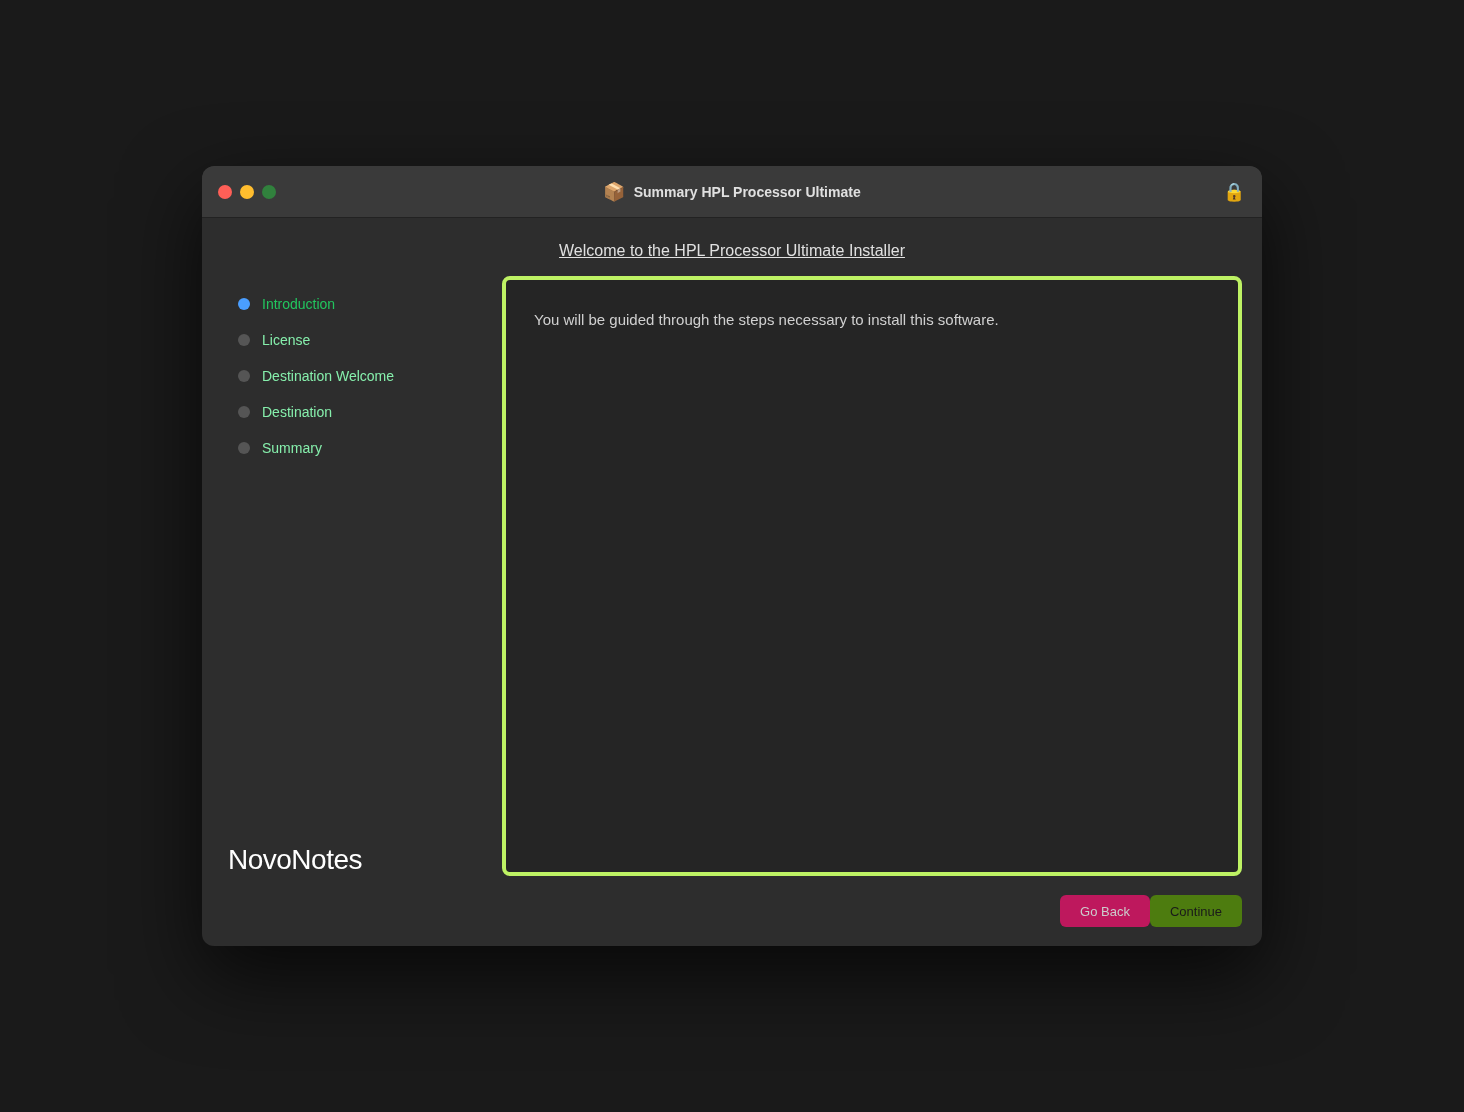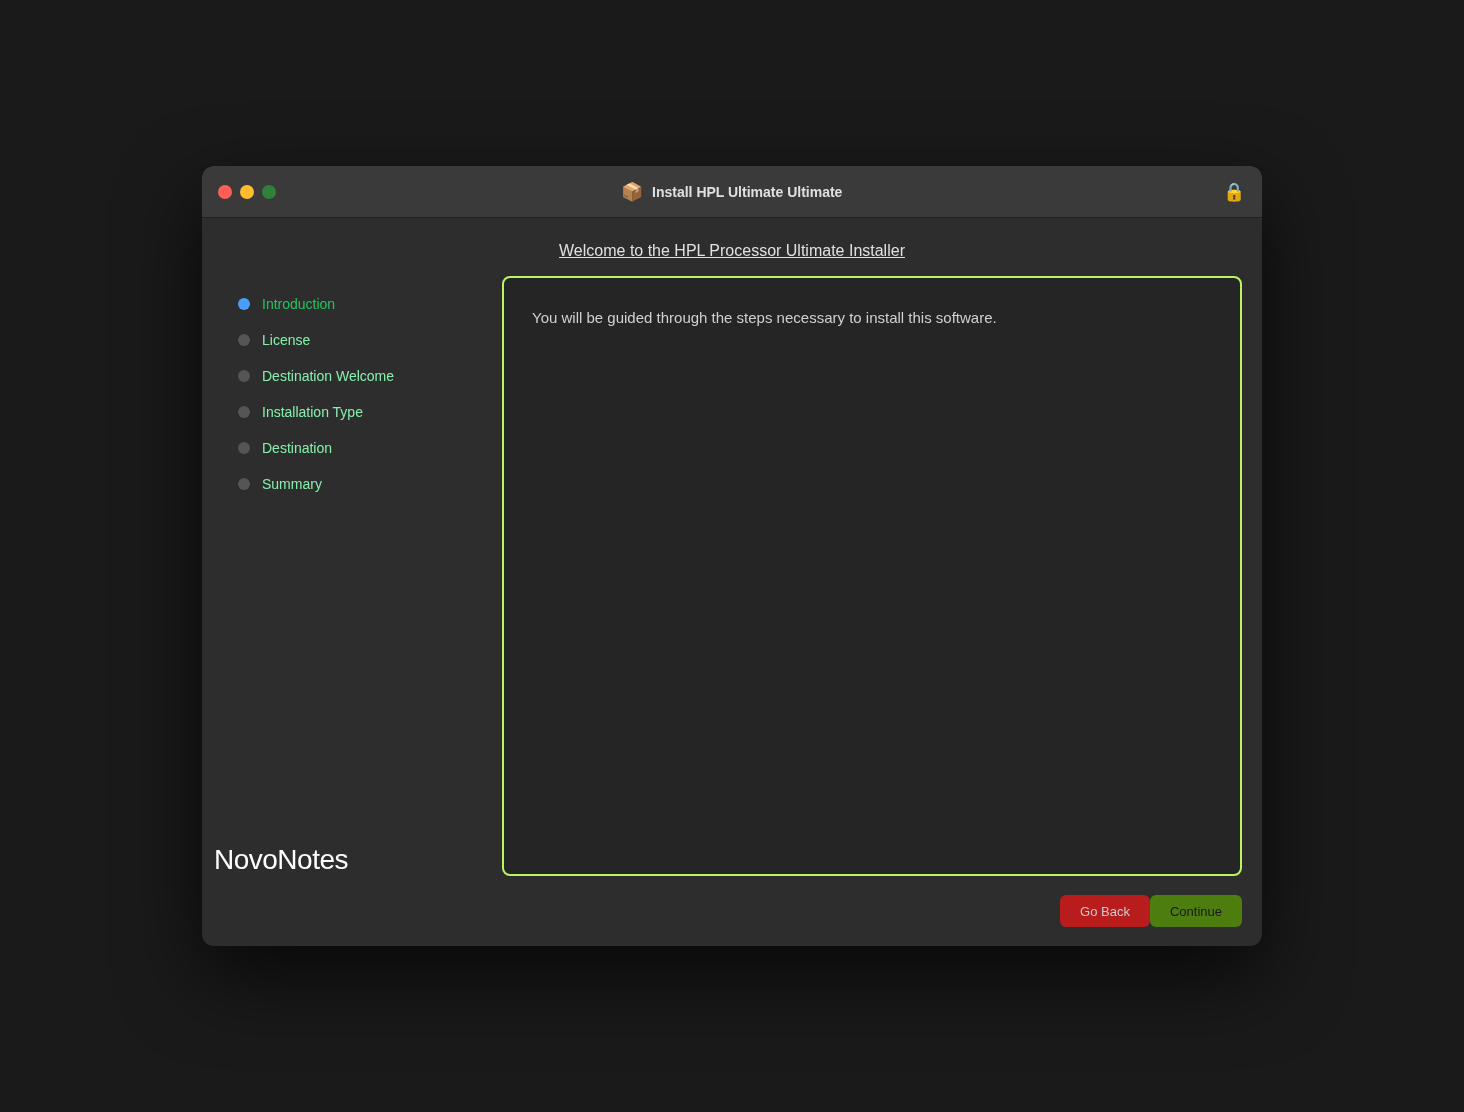--- a/index.html
+++ b/index.html
@@ -150,35 +150,35 @@
 
     .sidebar-label.active {
       color: #22c55e;
       font-weight: 400;
     }
 
     .main-content {
       flex: 1;
       background-color: #252525;
       border-radius: 8px;
-      border: 2px solid #bef264;
+      border: 4px solid #bef264;
       padding: 28px;
       margin-bottom: 0;
     }
 
     .intro-text {
       color: #d0d0d0;
       font-size: 15px;
       line-height: 1.6;
     }
 
     .brand-name {
       position: absolute;
       bottom: 70px;
-      left: 12px;
+      left: 26px;
       color: #ffffff;
       font-size: 28px;
       font-weight: 300;
       letter-spacing: -0.5px;
     }
 
     .footer-left {
       flex: 1;
       display: flex;
       align-items: center;
@@ -189,21 +189,21 @@
       padding: 0 20px;
       border-radius: 6px;
       font-size: 13px;
       font-weight: 500;
       cursor: pointer;
       border: none;
       outline: none;
     }
 
     .btn-secondary {
-      background-color: #b91c1c;
+      background-color: #be185d;
       color: #ccc;
     }
 
     .btn-primary {
       background-color: #4d7c0f;
       color: #1a1a1a;
     }
 
     .window-lower {
       display: flex;
@@ -220,21 +220,21 @@
 <div class="window">
 
   <div class="titlebar">
     <div class="traffic-lights">
       <div class="traffic-light close"></div>
       <div class="traffic-light minimize"></div>
       <div class="traffic-light maximize"></div>
     </div>
     <div class="titlebar-title">
       <span class="title-icon">📦</span>
-      <span>Install HPL Ultimate Ultimate</span>
+      <span>Summary HPL Processor Ultimate</span>
     </div>
     <div class="lock-icon">🔒</div>
   </div>
 
   <div class="window-body">
 
     <div class="window-header">
       <span>Welcome to the HPL Processor Ultimate Installer</span>
     </div>
 
@@ -245,24 +245,20 @@
           <div class="sidebar-dot active"></div>
           <span class="sidebar-label active">Introduction</span>
         </div>
         <div class="sidebar-item">
           <div class="sidebar-dot inactive"></div>
           <span class="sidebar-label">License</span>
         </div>
         <div class="sidebar-item">
           <div class="sidebar-dot inactive"></div>
           <span class="sidebar-label">Destination Welcome</span>
-        </div>
-        <div class="sidebar-item">
-          <div class="sidebar-dot inactive"></div>
-          <span class="sidebar-label">Installation Type</span>
         </div>
         <div class="sidebar-item">
           <div class="sidebar-dot inactive"></div>
           <span class="sidebar-label">Destination</span>
         </div>
         <div class="sidebar-item">
           <div class="sidebar-dot inactive"></div>
           <span class="sidebar-label">Summary</span>
         </div>
       </div>

